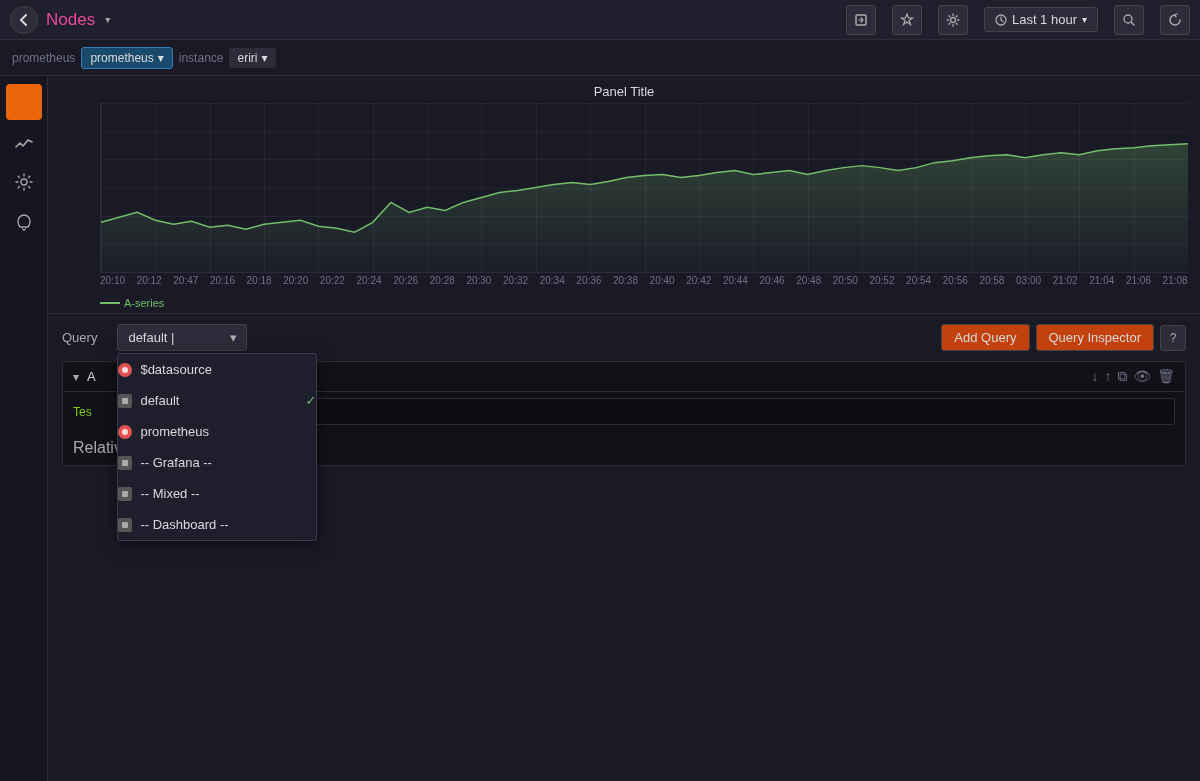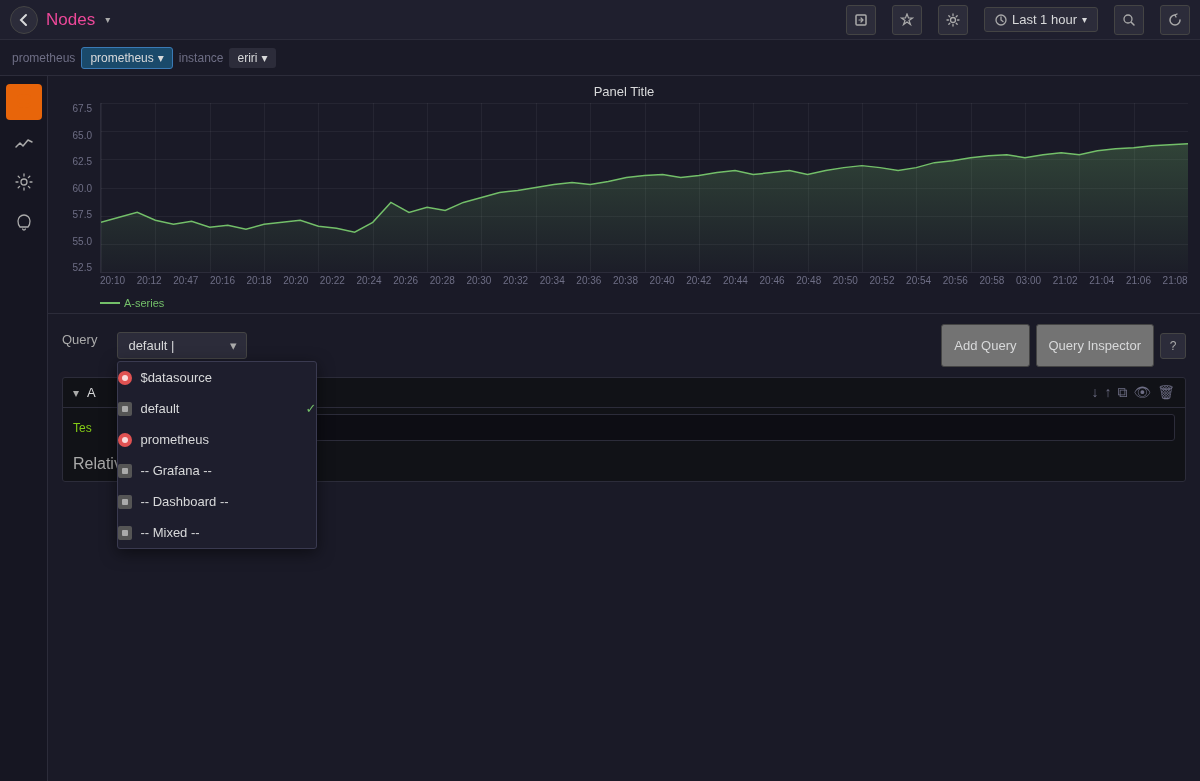--- a/index.html
+++ b/index.html
@@ -258,24 +258,24 @@
       color: #d8d9da;
       font-size: 13px;
       gap: 6px;
       min-width: 130px;
     }
     .query-select-btn .arrow {
       margin-left: auto;
       color: #aaa;
     }
     .btn-secondary {
-      background: #737373;
+      background: #c2410c;
       border: 1px solid #444;
       border-radius: 3px;
-      padding: 13px 12px;
+      padding: 5px 12px;
       cursor: pointer;
       color: #d8d9da;
       font-size: 13px;
     }
     .btn-help {
       width: 26px;
       height: 26px;
       display: flex;
       align-items: center;
       justify-content: center;
@@ -527,29 +527,20 @@
       </svg>
     </div>
   </div>
 
   <div class="content">
 
     <div class="chart-area">
       <div class="panel-title">Panel Title</div>
       <div class="chart-container">
 
-        <div class="chart-yaxis">
-          <span>67.5</span>
-          <span>65.0</span>
-          <span>62.5</span>
-          <span>60.0</span>
-          <span>57.5</span>
-          <span>55.0</span>
-          <span>52.5</span>
-        </div>
 
         <div class="chart-main">
 
           <div class="grid-line-h" style="top:0%"></div>
           <div class="grid-line-h" style="top:16.6%"></div>
           <div class="grid-line-h" style="top:33.3%"></div>
           <div class="grid-line-h" style="top:50%"></div>
           <div class="grid-line-h" style="top:66.6%"></div>
           <div class="grid-line-h" style="top:83.3%"></div>
           <div class="grid-line-h" style="top:100%"></div>
@@ -637,21 +628,21 @@
       </div>
 
       <div class="chart-legend">
         <div class="legend-line"></div>
         <span>A-series</span>
       </div>
     </div>
 
     <div class="query-section">
       <div class="query-header">
-        <div style="display:flex;gap:10px;">
+        <div style="display:flex;align-items:center;gap:10px;">
           <span class="query-label">Query</span>
 
           <div class="query-selector">
             <div class="query-select-btn">
               <span>default |</span>
               <span class="arrow">▾</span>
             </div>
 
             <div class="dropdown-menu">
               <div class="dropdown-item">
@@ -686,29 +677,29 @@
                     </svg>
                 </div>
                 <span>-- Grafana --</span>
               </div>
               <div class="dropdown-item">
                 <div class="ds-icon-gray">
                   <svg width="8" height="8" viewBox="0 0 8 8">
                       <rect x="1" y="1" width="6" height="6" rx="1" fill="#aaa"></rect>
                     </svg>
                 </div>
-                <span>-- Dashboard --</span>
+                <span>-- Mixed --</span>
               </div>
               <div class="dropdown-item">
                 <div class="ds-icon-gray">
                   <svg width="8" height="8" viewBox="0 0 8 8">
                       <rect x="1" y="1" width="6" height="6" rx="1" fill="#aaa"></rect>
                     </svg>
                 </div>
-                <span>-- Mixed --</span>
+                <span>-- Dashboard --</span>
               </div>
             </div>
           </div>
         </div>
         <div class="query-controls">
           <button class="btn-secondary">Add Query</button>
           <button class="btn-secondary">Query Inspector</button>
           <div class="btn-help">?</div>
         </div>
       </div>

